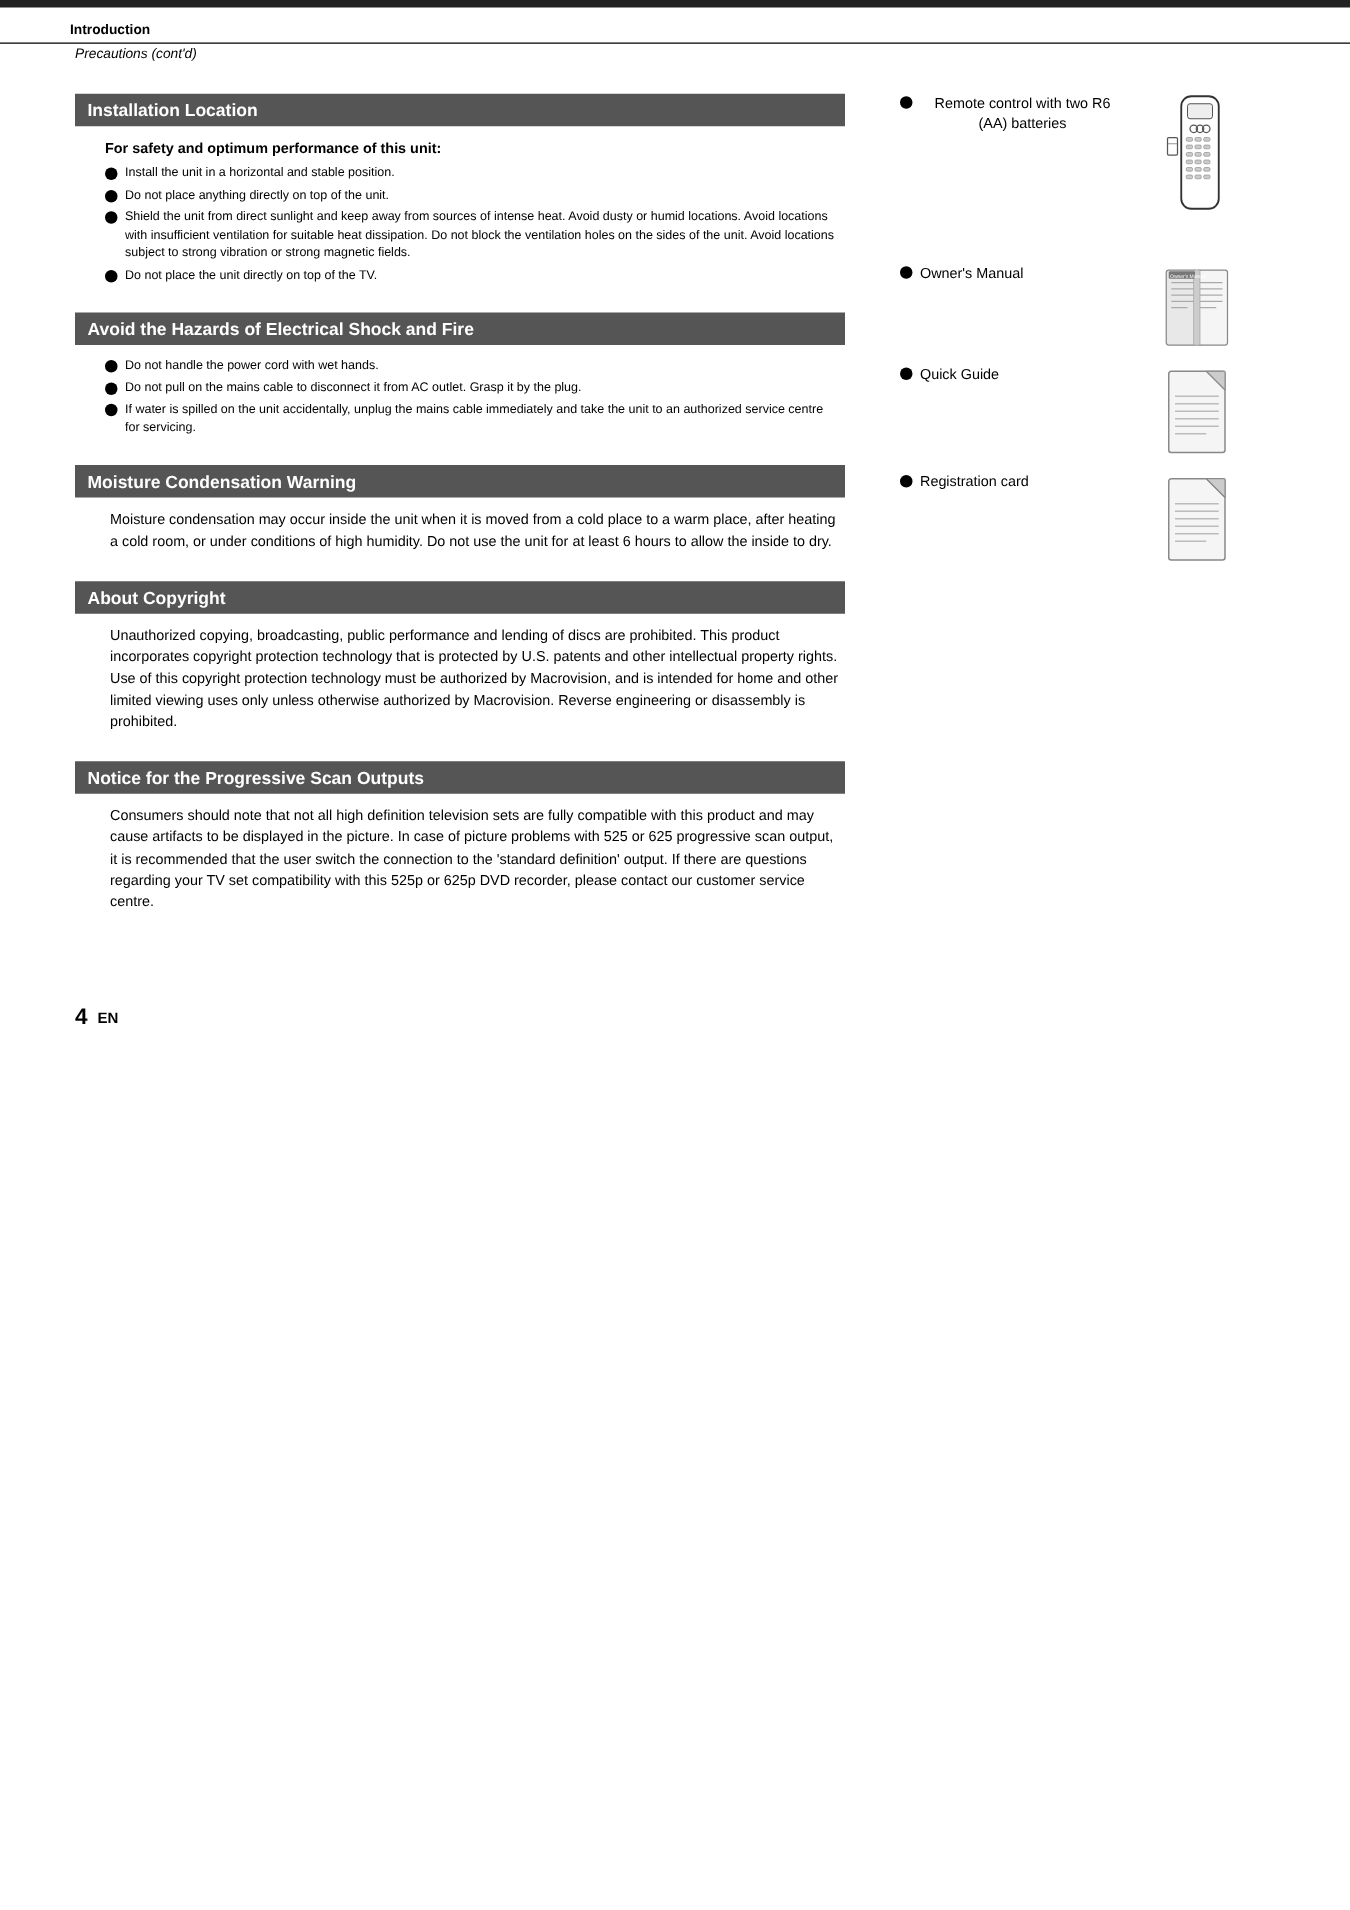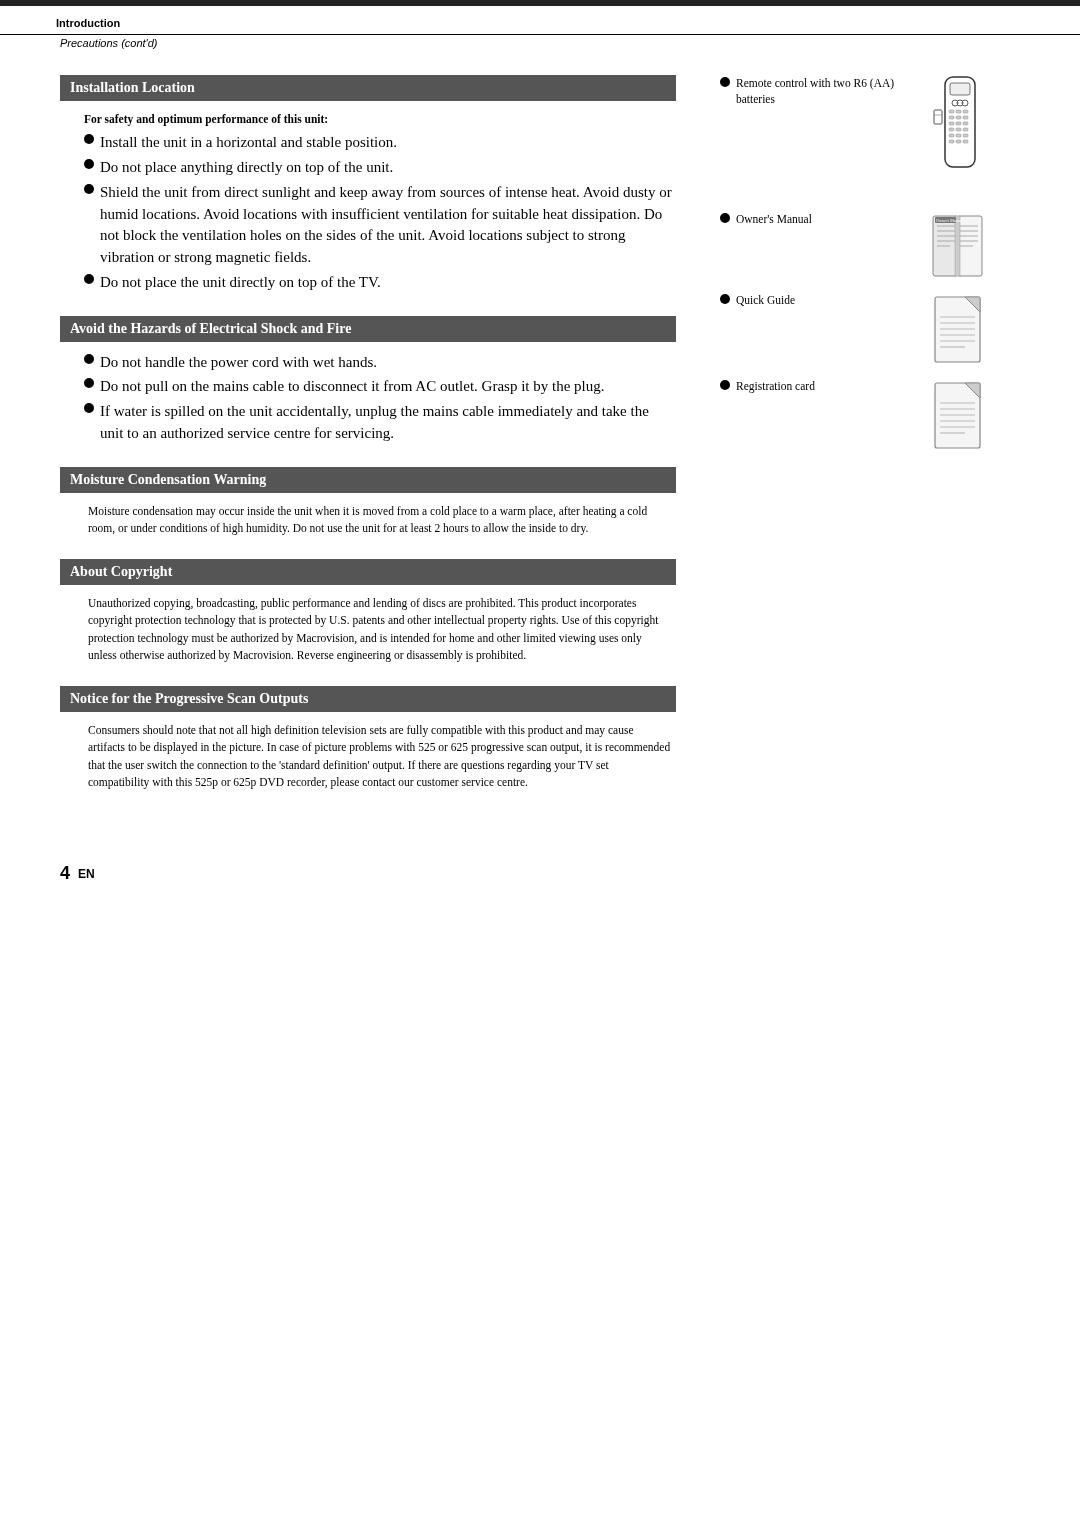--- a/index.html
+++ b/index.html
@@ -33,21 +33,20 @@
     .sub-header {
       padding: 2px 60px 6px 60px;
       font-size: 11px;
       font-style: italic;
     }
 
     .main-content {
       display: flex;
       padding: 20px 60px 20px 60px;
       gap: 44px;
-      font-family: Liberation Serif, serif;
     }
 
     .left-column {
       flex: 1;
       min-width: 0;
     }
 
     .right-column {
       width: 300px;
       flex-shrink: 0;
@@ -90,35 +89,36 @@
       height: 10px;
       border-radius: 50%;
       background: #000;
       flex-shrink: 0;
       margin-top: 2px;
       margin-right: 6px;
     }
 
     .bullet-text {
       flex: 1;
-      font-size: 15px;
+      font-size: 10px;
       line-height: 1.45;
     }
 
     .para-text {
       font-size: 11.5px;
       line-height: 1.5;
       margin-left: 4px;
     }
 
     
     .accessory-item {
       display: flex;
       align-items: flex-start;
       margin-bottom: 16px;
+      text-align: center;
     }
 
     .accessory-bullet {
       width: 10px;
       height: 10px;
       border-radius: 50%;
       background: #000;
       flex-shrink: 0;
       margin-top: 2px;
       margin-right: 6px;
@@ -235,21 +235,21 @@
         <div class="bullet-item">
           <div class="bullet-dot"></div>
           <span class="bullet-text">If water is spilled on the unit accidentally, unplug the mains cable immediately and take the unit to an authorized service centre for servicing.</span>
         </div>
       </div>
     </div>
 
     <div class="section-box">
       <div class="section-title">Moisture Condensation Warning</div>
       <div class="section-body">
-        <p class="para-text">Moisture condensation may occur inside the unit when it is moved from a cold place to a warm place, after heating a cold room, or under conditions of high humidity. Do not use the unit for at least 2 hours to allow the inside to dry.</p>
+        <p class="para-text">Moisture condensation may occur inside the unit when it is moved from a cold place to a warm place, after heating a cold room, or under conditions of high humidity. Do not use the unit for at least 6 hours to allow the inside to dry.</p>
       </div>
     </div>
 
     <div class="section-box">
       <div class="section-title">About Copyright</div>
       <div class="section-body">
         <p class="para-text">Unauthorized copying, broadcasting, public performance and lending of discs are prohibited. This product incorporates copyright protection technology that is protected by U.S. patents and other intellectual property rights. Use of this copyright protection technology must be authorized by Macrovision, and is intended for home and other limited viewing uses only unless otherwise authorized by Macrovision. Reverse engineering or disassembly is prohibited.</p>
       </div>
     </div>
 

